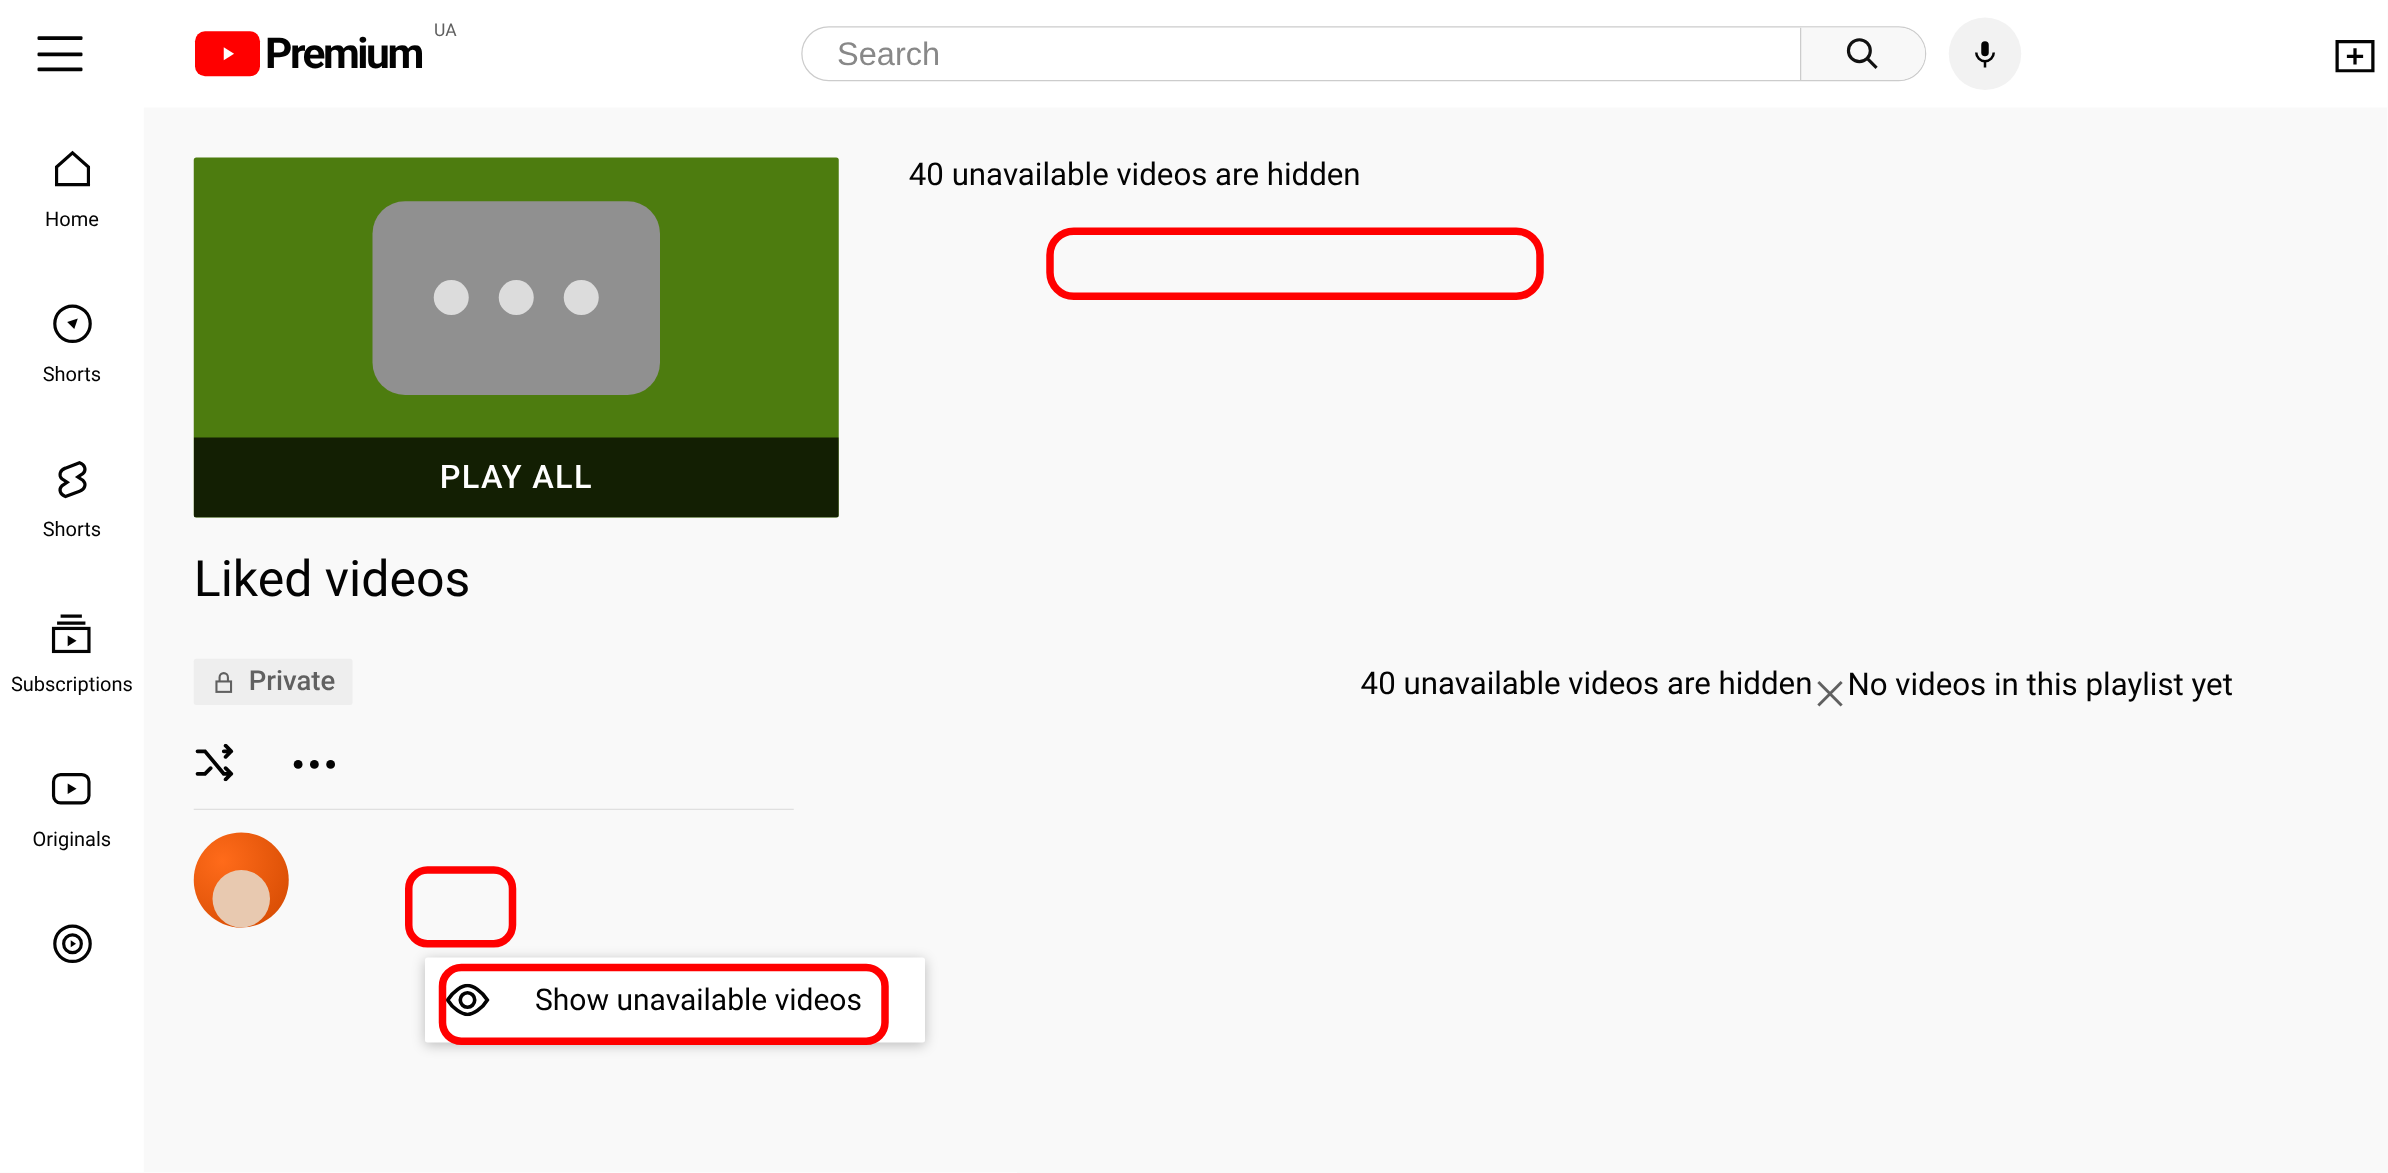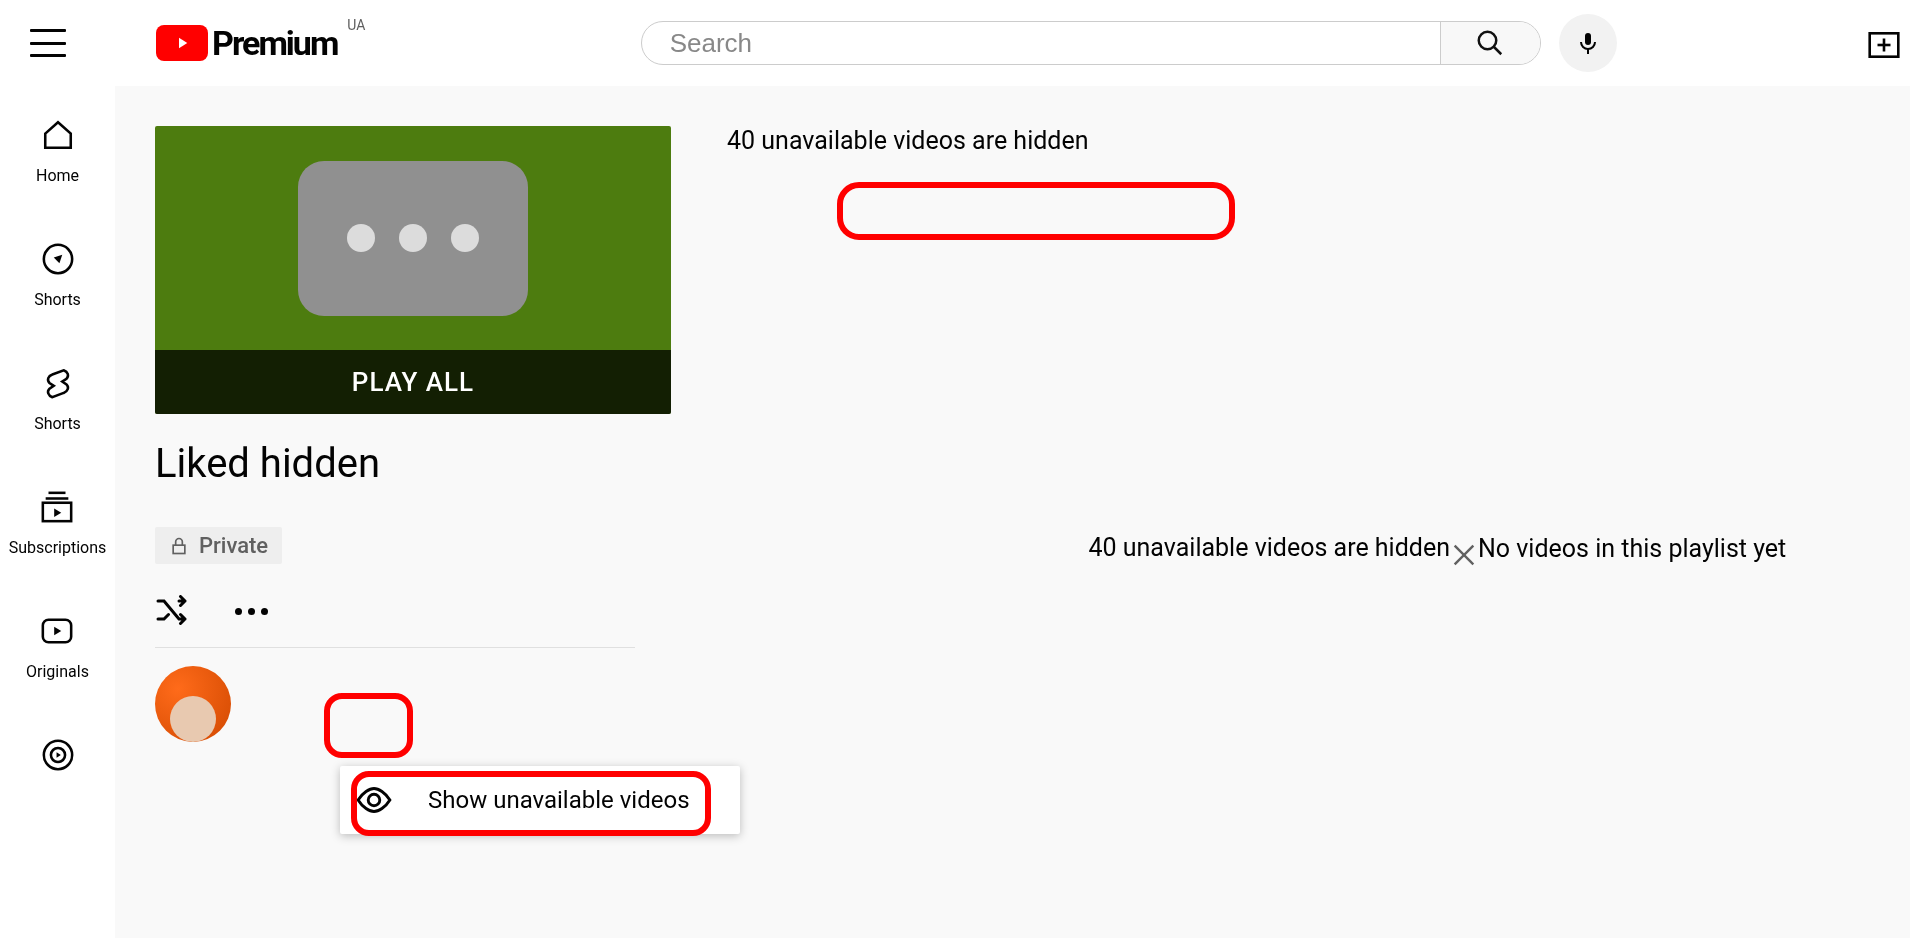--- a/index.html
+++ b/index.html
@@ -194,21 +194,21 @@
       <div class="thumb-box">
         <div class="thumb-inner">
           <div class="thumb-icon">
             <span class="thumb-dot"></span>
               <span class="thumb-dot"></span>
               <span class="thumb-dot"></span>
           </div>
         </div>
         <div class="play-all-bar">PLAY ALL</div>
       </div>
-      <h1 class="pl-title">Liked hidden</h1>
+      <h1 class="pl-title">Liked videos</h1>
       <div class="pl-private">
         <svg width="20" height="22" viewBox="0 0 24 24">
             <rect x="5" y="11" width="14" height="10" stroke="#606060" stroke-width="2" fill="none"></rect>
             <path d="M8 11V7a4 4 0 0 1 8 0v4" stroke="#606060" stroke-width="2" fill="none"></path>
           </svg>
         <span>Private</span>
       </div>
       <div class="pl-actions">
         <div class="shuffle-btn">
           <svg width="36" height="30" viewBox="0 0 24 20">

